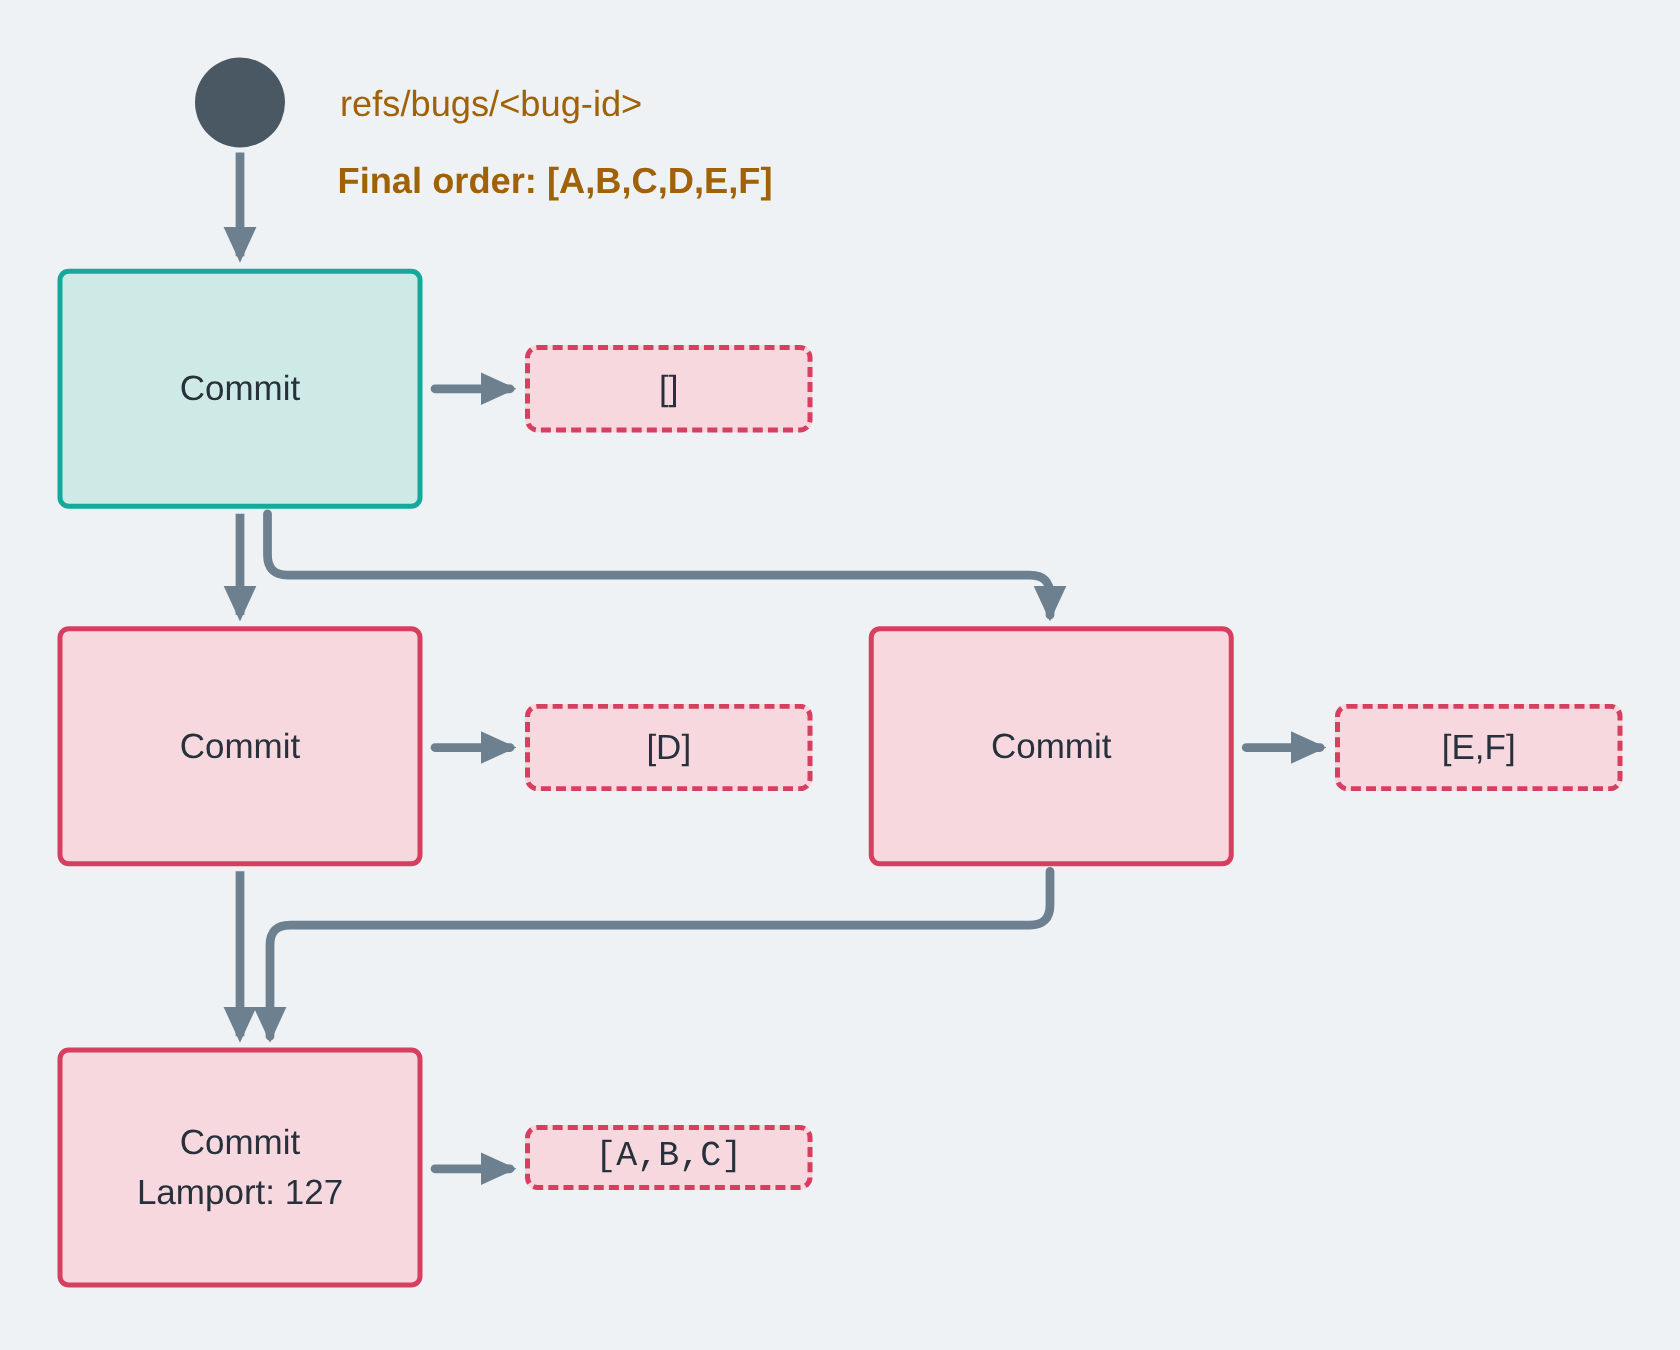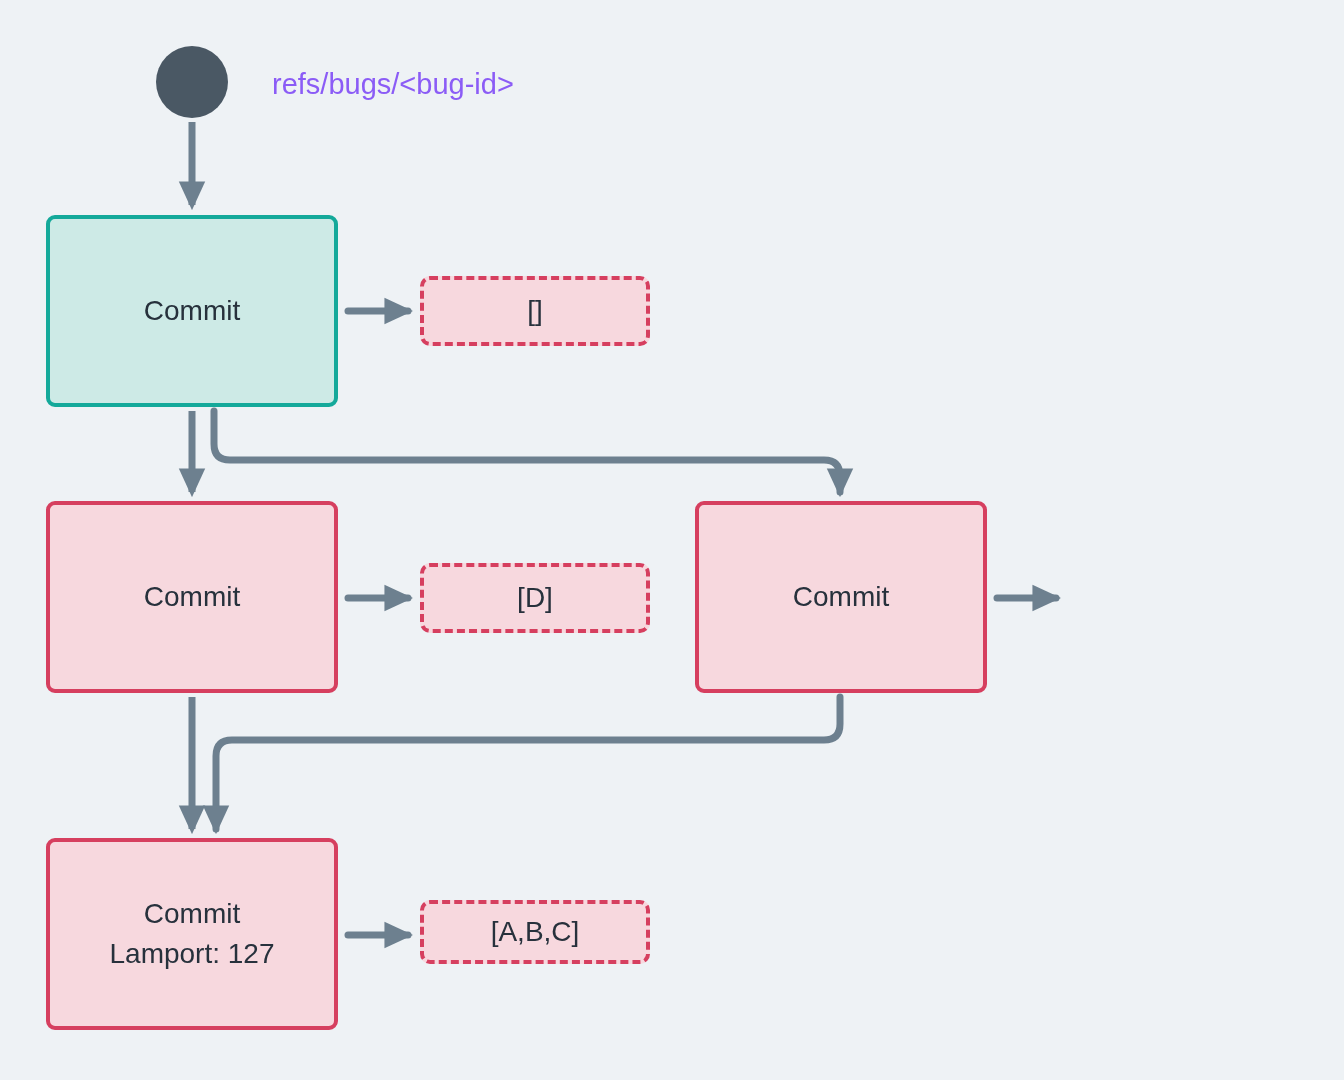--- a/index.html
+++ b/index.html
@@ -61,21 +61,21 @@
     white-space: nowrap;
   }
   .ref-dot {
     position: absolute;
     border-radius: 50%;
     background: #4a5864;
   }
   .caption {
     position: absolute;
     white-space: nowrap;
-    color: #8b5cf6;
+    color: #a16207;
   }
   .caption.ref {
     font-size: 29px;
   }
   .caption.order {
     font-size: 29px;
     font-weight: bold;
   }
 </style>
 </head>
@@ -102,35 +102,37 @@
 
     <path d="M 348 311 L 408 311" fill="none" stroke="#6d808f" stroke-width="7" stroke-linecap="round" marker-end="url(#ah)"></path>
     <path d="M 348 598 L 408 598" fill="none" stroke="#6d808f" stroke-width="7" stroke-linecap="round" marker-end="url(#ah)"></path>
     <path d="M 997 598 L 1056 598" fill="none" stroke="#6d808f" stroke-width="7" stroke-linecap="round" marker-end="url(#ah)"></path>
     <path d="M 348 935 L 408 935" fill="none" stroke="#6d808f" stroke-width="7" stroke-linecap="round" marker-end="url(#ah)"></path>
   </svg>
 
   <div class="ref-dot" style="left: 156px; top: 46px; width: 72px; height: 72px; background: rgb(74, 88, 100);"></div>
 
   <div class="caption ref" style="left: 272px; top: 68px;">refs/bugs/&lt;bug-id&gt;</div>
+  <div class="caption order" style="left: 270px; top: 129px;">Final order: [A,B,C,D,E,F]</div>
 
   <div class="node commit root" style="left: 46px; top: 215px; width: 292px; height: 192px;">
     <span class="node-line">Commit</span>
   </div>
 
   <div class="node commit pending" style="left: 46px; top: 501px; width: 292px; height: 192px;">
     <span class="node-line">Commit</span>
   </div>
 
   <div class="node commit pending" style="left: 695px; top: 501px; width: 292px; height: 192px;">
     <span class="node-line">Commit</span>
   </div>
 
   <div class="node commit pending" style="left: 46px; top: 838px; width: 292px; height: 192px;">
     <span class="node-line">Commit</span>
     <span class="node-line">Lamport: 127</span>
   </div>
 
   <div class="node payload" style="left: 420px; top: 276px; width: 230px; height: 70px;">[]</div>
   <div class="node payload" style="left: 420px; top: 563px; width: 230px; height: 70px;">[D]</div>
-  <div class="node payload" style="left: 420px; top: 900px; width: 230px; height: 64px;">[A,B,C]</div>
+  <div class="node payload" style="left: 1068px; top: 563px; width: 230px; height: 70px;">[E,F]</div>
+  <div class="node payload" style="left: 420px; top: 900px; width: 230px; height: 52px; font-family: Liberation Mono, monospace;">[A,B,C]</div>
 
 </div>
 
 </body></html>

